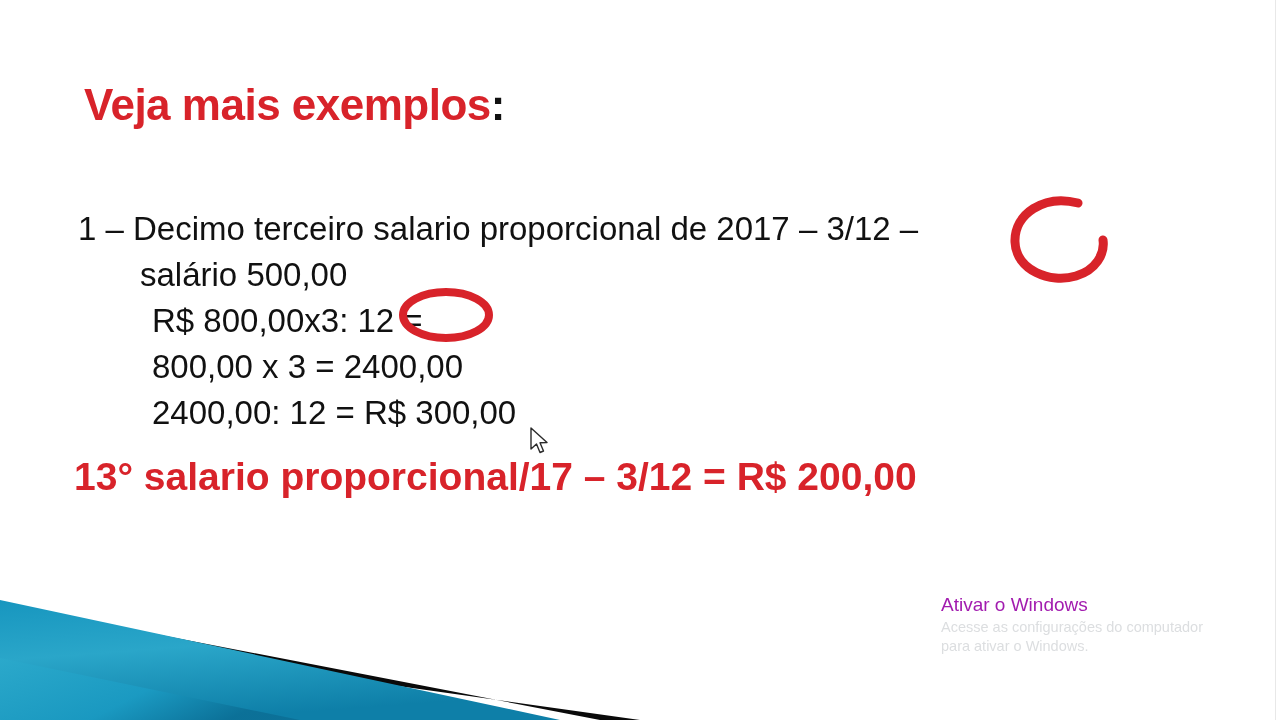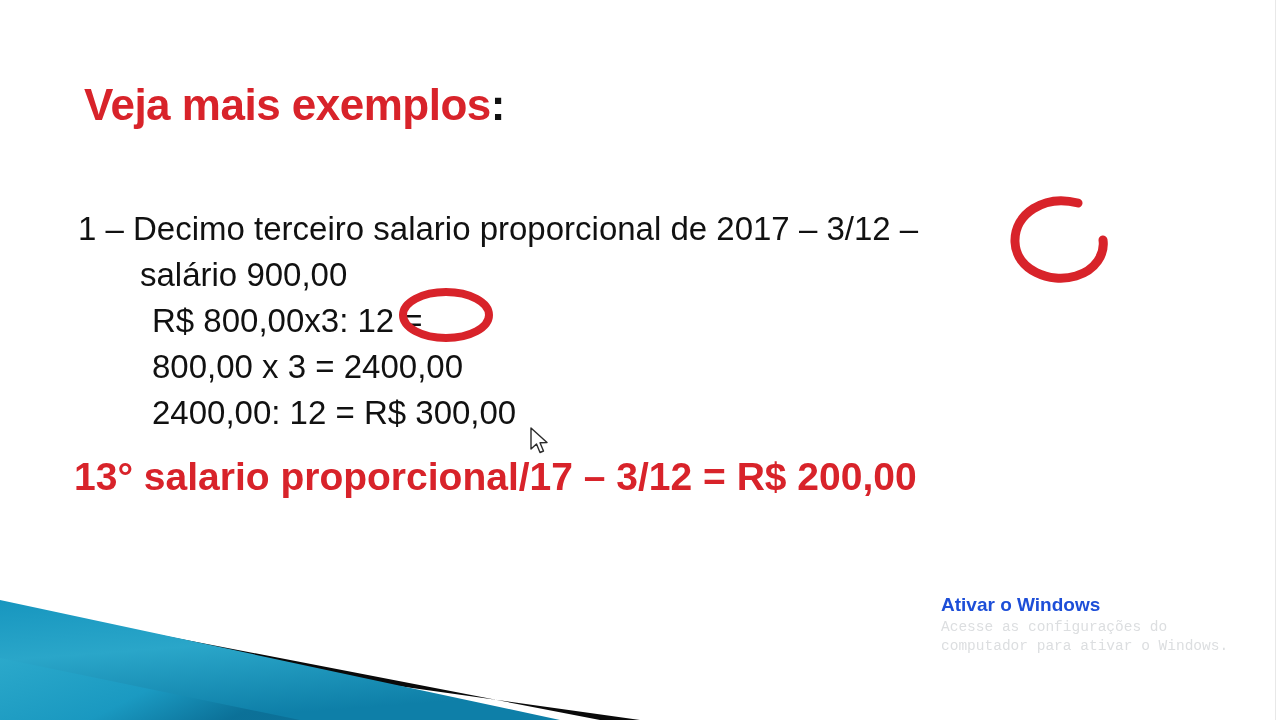--- a/index.html
+++ b/index.html
@@ -79,30 +79,28 @@
     position: absolute;
     left: 941px;
     top: 592px;
     width: 300px;
     color: #d5d7da;
     user-select: none;
   }
   #activation .act-title {
     font-size: 19px;
     line-height: 26px;
-    color: #1d4ed8;
-    font-weight: bold;
+    color: #a21caf;
   }
   #activation .act-sub {
     font-size: 14.5px;
     line-height: 19px;
     color: #dcdee0;
     max-width: 290px;
     white-space: normal;
-    font-family: Liberation Mono, monospace;
   }
 
   
   #cursor {
     position: absolute;
     left: 529px;
     top: 427px;
     width: 22px;
     height: 30px;
     pointer-events: none;
@@ -143,21 +141,21 @@
 
     <polygon points="0,88 300,150 0,150" fill="url(#tealgrad2)" opacity="0.85"></polygon>
   </svg>
 
   <div id="title">
     <span>Veja mais exemplos</span><span class="punct">:</span>
   </div>
 
   <div id="body-block">
     <div class="line">1 – Decimo terceiro salario proporcional de 2017 –  3/12 –</div>
-    <div class="line indent1">salário 900,00</div>
+    <div class="line indent1">salário 500,00</div>
     <div class="line indent2">R$ 800,00x3:  12 =</div>
     <div class="line indent2">800,00 x 3 = 2400,00</div>
     <div class="line indent2">2400,00: 12 = R$ 300,00</div>
   </div>
 
   <div id="conclusion">13° salario proporcional/17 – 3/12 = R$ 200,00</div>
 
   <svg class="annotation" id="annot-1" viewBox="0 0 112 96">
     <path d="M 74 11 C 40 2, 10 22, 11 50 C 12 78, 46 92, 72 84 C 92 78, 101 62, 99 48" fill="none" stroke="#D8232A" stroke-width="9" stroke-linecap="round"></path>
   </svg>

